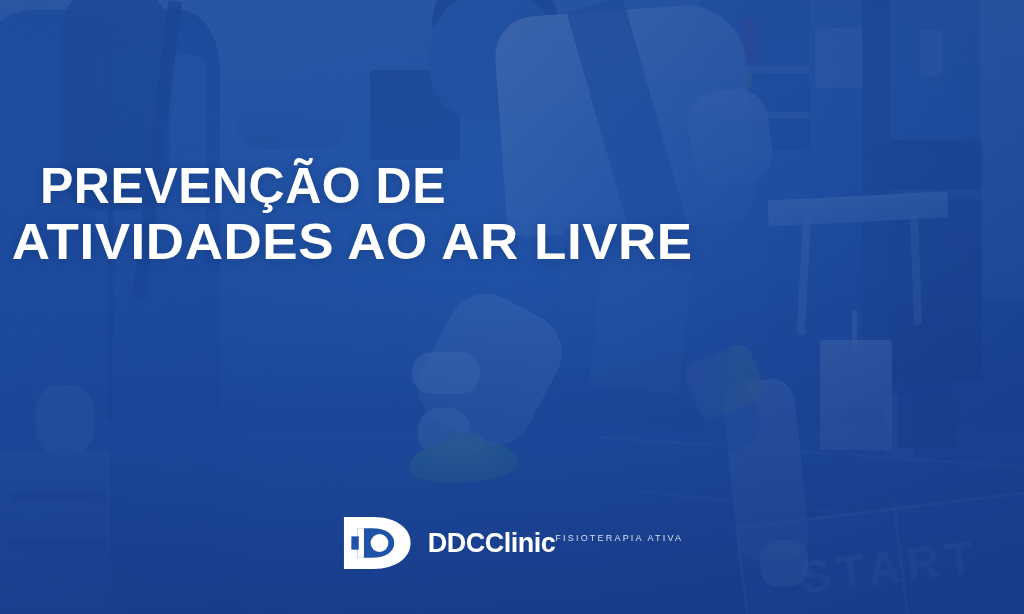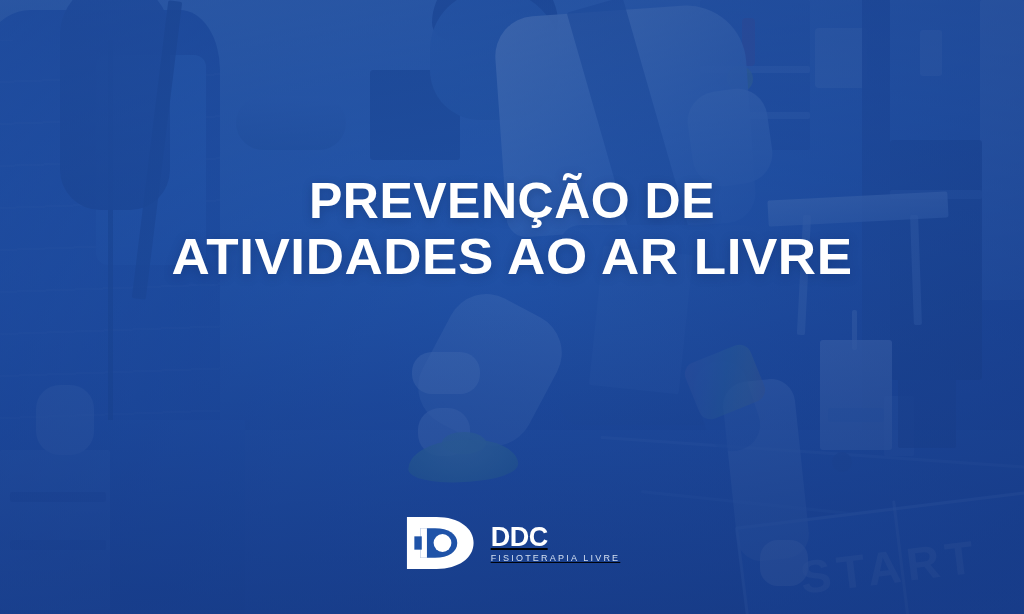--- a/index.html
+++ b/index.html
@@ -329,22 +329,21 @@
     background: radial-gradient(ellipse 70% 60% at 50% 45%,
        rgba(31,83,168,.30) 0%,
        rgba(22,58,134,.52) 100%);
   }
 
   
   .headline {
     position: absolute;
     left: 0;
     right: 0;
-    top: 173px;
-    text-align: center;
+    top: 158px;
     color: #ffffff;
     font-family: "Liberation Sans", sans-serif;
     font-weight: 700;
     font-size: 50px;
     line-height: 56px;
     letter-spacing: 0.5px;
     text-transform: uppercase;
     padding: 0 40px;
     box-sizing: border-box;
     text-shadow: 0 2px 10px rgba(10,32,80,.28);
@@ -368,24 +367,23 @@
     align-items: center;
     gap: 13px;
   }
   .logo-mark {
     width: 74px;
     height: 58px;
     flex: 0 0 auto;
   }
   .logo-words {
     display: flex;
-    flex-direction: column;
+    flex-direction: row;
     justify-content: flex-end;
     line-height: 1;
-    text-decoration: underline;
   }
   .logo-ddc {
     color: #ffffff;
     font-family: "Liberation Sans", sans-serif;
     font-weight: 700;
     font-size: 27px;
     letter-spacing: -0.5px;
     line-height: 26px;
   }
   .logo-clinic {
@@ -500,17 +498,18 @@
       <path d="M22 19 H42 C60 19 72 27 72 39 C72 51 60 59 42 59 H22 Z" fill="#1F53A8"></path>
 
       <circle cx="52" cy="39" r="12" fill="#ffffff"></circle>
 
       <rect x="22" y="19" width="9" height="40" fill="#ffffff"></rect>
       <rect x="14" y="30" width="10" height="18" fill="#1F53A8"></rect>
     </svg>
 
     <div class="logo-words">
       <span class="logo-ddc">DDC</span>
-      <span class="logo-tagline">FISIOTERAPIA LIVRE</span>
+      <span class="logo-clinic">Clinic</span>
+      <span class="logo-tagline">FISIOTERAPIA ATIVA</span>
     </div>
   </div>
 
 </div>
 
 </body></html>

